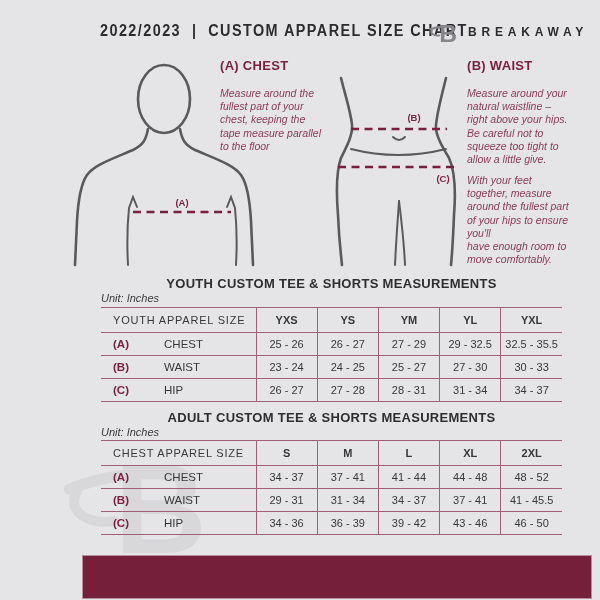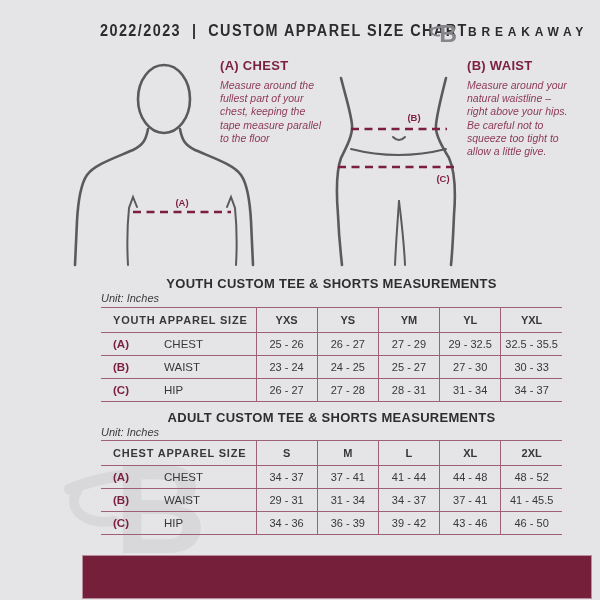--- a/index.html
+++ b/index.html
@@ -29,21 +29,21 @@
   .marker-label{
     font-family:"Liberation Sans",sans-serif;font-size:9.5px;font-weight:bold;
     fill:#7c1f3c;text-anchor:middle;
   }
   .instr{position:absolute;}
   .instr-a{left:220px;top:58px;width:146px;}
   .instr-b{left:467px;top:58px;width:132px;}
   .instr-c{left:467px;top:160px;width:132px;}
   .instr-heading{font-size:13px;font-weight:bold;color:#7a1f3e;letter-spacing:.3px;}
   .instr-body{
-    margin-top:6px;font-size:10.5px;font-style:italic;line-height:13.2px;
+    margin-top:14px;font-size:10.5px;font-style:italic;line-height:13.2px;
     color:#8d3a57;white-space:pre-line;
   }
   
   .tbl-title{
     position:absolute;left:101px;width:461px;text-align:center;
     font-size:13px;font-weight:bold;letter-spacing:.3px;color:#2e2e31;
   }
   .tbl-unit{
     position:absolute;left:101px;width:461px;text-align:left;
     font-size:11px;font-style:italic;color:#3a3a3d;
@@ -58,21 +58,21 @@
   .size-tbl td,.size-tbl th{
     border:1px solid #9d6074;padding:0;height:22px;
     font-size:11px;color:#38383b;text-align:center;vertical-align:middle;
   }
   .size-tbl tr.hdr td,.size-tbl tr.hdr th{height:24px;}
   .size-tbl td:first-child,.size-tbl th:first-child{
     border-left:none;text-align:left;padding-left:12px;
   }
   .size-tbl td:last-child,.size-tbl th:last-child{border-right:none;}
   .col-hd{font-weight:bold;font-size:12px;color:#2d2d30;margin-top:8px;}
-  .row-hd-label{font-size:11px;letter-spacing:.8px;color:#333336;font-weight:bold;}
+  .row-hd-label{font-size:11px;letter-spacing:.8px;color:#333336;font-weight:normal;}
   .row-letter{color:#7a1f3e;font-weight:bold;font-size:11.5px;}
   .row-name{color:#38383b;font-size:11.5px;margin-left:32px;}
   
   .watermark{position:absolute;left:62px;top:408px;width:165px;height:185px;color:#d8d8db;z-index:0;}
   .footer-bar{
     position:absolute;left:82px;top:555px;width:508px;height:42px;
     background:#761f3a;border:1px solid rgba(240,235,238,.55);z-index:2;
   }
 </style>
 </head>
@@ -131,20 +131,27 @@
 <div class="instr instr-b">
   <div class="instr-heading">(B) WAIST</div>
   <div class="instr-body">Measure around your
 natural waistline –
 right above your hips.
 Be careful not to
 squeeze too tight to
 allow a little give.</div>
 </div>
 <div class="instr instr-c">
+  <div class="instr-body">With your feet
+together, measure
+around the fullest part
+of your hips to ensure
+you'll
+have enough room to
+move comfortably.</div>
 </div>
 
 <div class="tbl-title y-title">YOUTH CUSTOM TEE &amp; SHORTS MEASUREMENTS</div>
 <div class="tbl-unit y-unit">Unit: Inches</div>
 <table class="size-tbl y-tbl">
   <colgroup>
       <col style="width:155px">
       <col>
       <col>
       <col>

